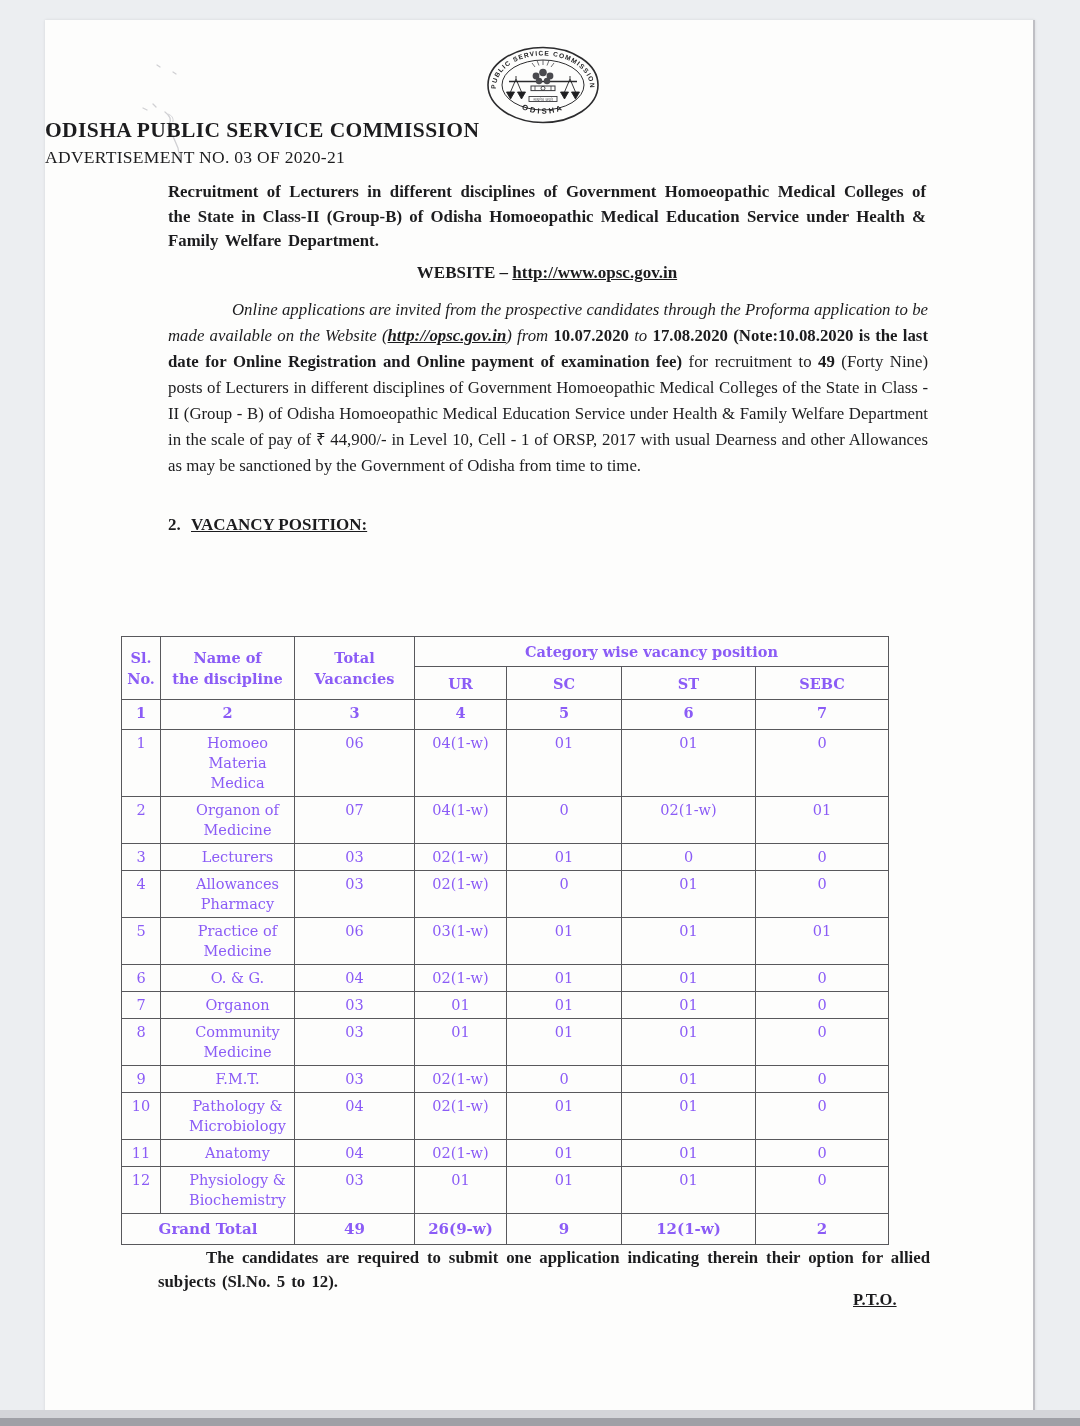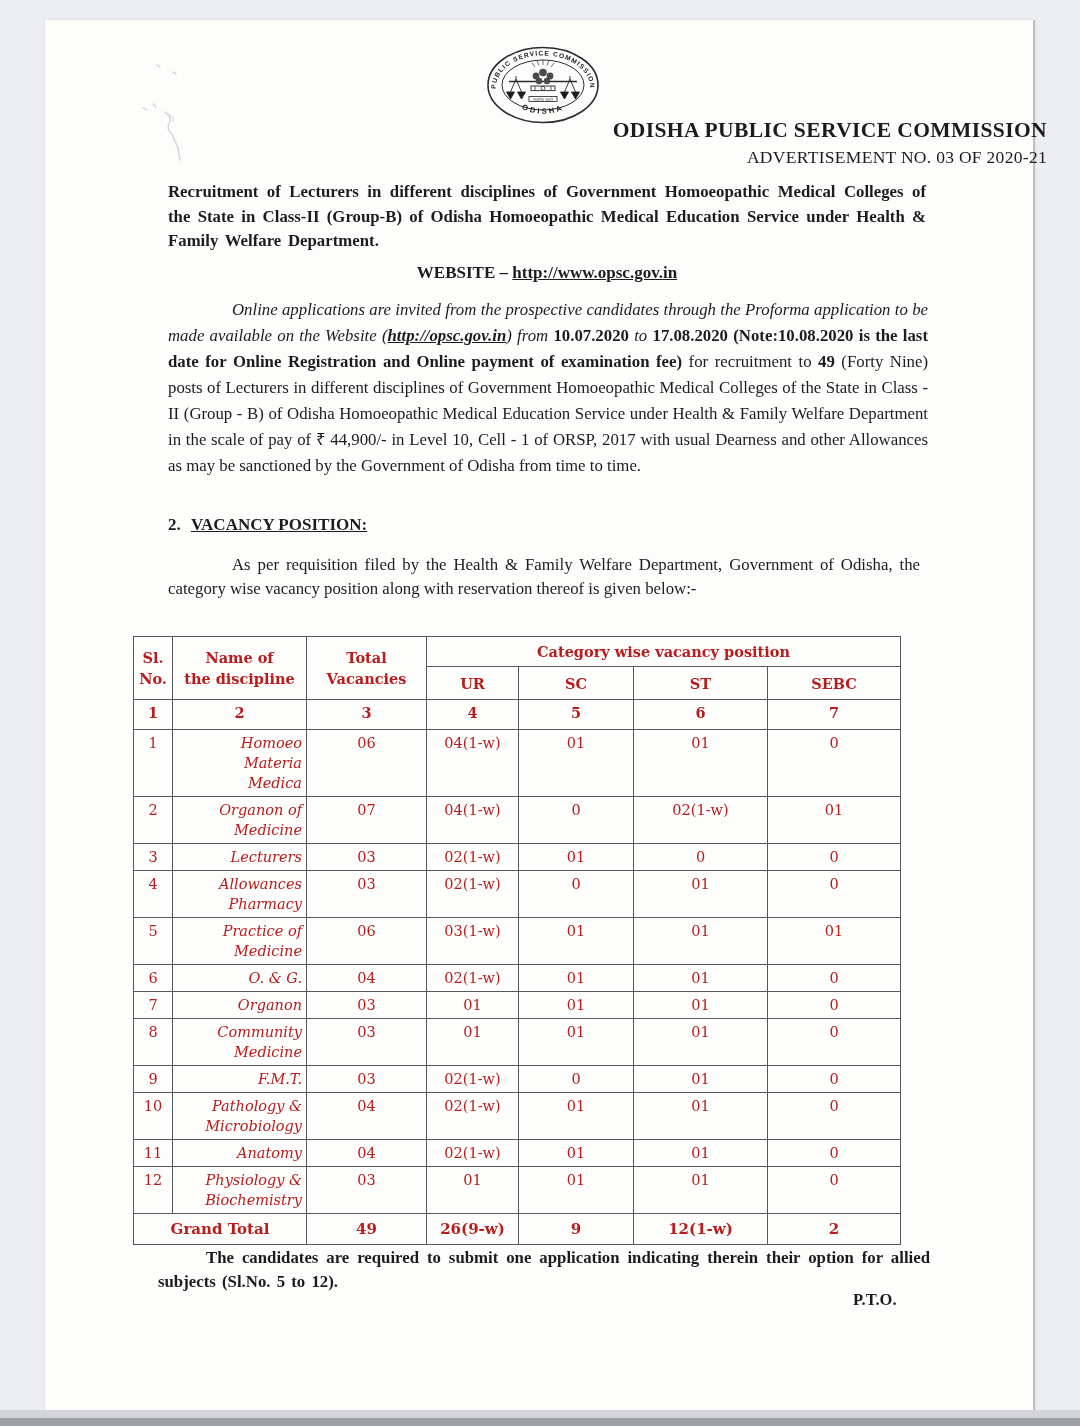--- a/index.html
+++ b/index.html
@@ -3,52 +3,52 @@
 <meta charset="utf-8">
 <style>
   html,body{margin:0;padding:0;}
   .screen{position:relative;width:1080px;height:1426px;background:#eceef1;overflow:hidden;
           font-family:"Liberation Serif",serif;color:#1c1c1e;}
   .paper{position:absolute;left:45px;top:20px;width:988px;height:1392px;background:#fdfdfc;
          border-right:2px solid #bfbfc4;box-shadow:0 0 3px rgba(0,0,0,.10);}
   .band-light{position:absolute;left:0;right:0;bottom:8px;height:8px;background:#d4d5d9;}
   .band-dark{position:absolute;left:0;right:0;bottom:0;height:8px;background:#9fa0a6;}
   .abs{position:absolute;}
-  .center{width:100%;text-align:right;margin-left:14px;}
+  .center{width:100%;text-align:left;}
   .doc-title{top:98px;font-size:21.5px;font-weight:bold;letter-spacing:.4px;}
   .adv-no{top:127px;font-size:17.5px;font-weight:normal;letter-spacing:.3px;}
   .recruit{top:160px;left:123px;width:758px;font-size:16.8px;font-weight:bold;
            text-align:justify;line-height:24.5px;word-spacing:2.5px;}
   .website{top:243px;left:123px;width:758px;text-align:center;font-size:17px;font-weight:bold;}
   .website .url{text-decoration:underline;}
   .intro{top:277px;left:123px;width:760px;font-size:16.8px;line-height:26px;
          text-align:justify;text-indent:64px;}
   .seg-i{font-style:italic;}
   .seg-bi{font-weight:bold;}
   .seg-biu{font-style:italic;font-weight:bold;text-decoration:underline;}
   .seg-b{font-weight:bold;}
   .seg-r{}
   .sec-head{top:495px;left:123px;font-size:17px;font-weight:bold;}
   .sec-head .u{text-decoration:underline;margin-left:6px;}
   .asper{top:533px;left:123px;width:752px;font-size:16.8px;line-height:24px;
          text-align:justify;text-indent:64px;}
-  table.vac{position:absolute;top:616px;left:88px;width:767px;border-collapse:collapse;
-            font-family:"DejaVu Serif","Liberation Serif",serif;font-size:14.5px;color:#b91c1c;
+  table.vac{position:absolute;top:616px;left:76px;width:767px;border-collapse:collapse;
+            font-family:"DejaVu Serif","Liberation Serif",serif;font-size:14.5px;color:#8b5cf6;
             table-layout:fixed;}
   table.vac th,table.vac td{border:1px solid #58585c;padding:3px 4px;text-align:center;
             vertical-align:top;line-height:20px;}
   table.vac th{font-weight:bold;vertical-align:middle;white-space:pre-line;line-height:21px;}
   table.vac .cathead{height:30px;}
   table.vac .subhead th{height:26px;}
   table.vac .colnums td{font-weight:bold;height:23px;}
-  table.vac td.c-name{text-align:right;padding-left:24px;font-style:italic;}
+  table.vac td.c-name{text-align:center;padding-left:24px;}
   table.vac tr.gtotal td{font-weight:bold;font-size:15px;height:24px;vertical-align:middle;}
   .footnote{top:1226px;left:113px;width:772px;font-size:16.8px;font-weight:bold;
             line-height:24px;text-align:justify;text-indent:48px;word-spacing:2px;}
-  .pto{top:1270px;left:808px;font-size:16.5px;font-weight:bold;}
+  .pto{top:1270px;left:808px;font-size:16.5px;font-weight:bold;text-decoration:underline;}
   .pencil{top:30px;left:50px;opacity:.45;}
   .seal{top:26px;left:440px;}
 </style>
 </head>
 <body>
 
 <div class="screen">
   <div class="paper">
 
     <svg class="abs pencil" width="120" height="120" viewBox="0 0 120 120">
@@ -113,21 +113,20 @@
 
     <div class="abs recruit">Recruitment of Lecturers in different disciplines of Government Homoeopathic Medical Colleges of the State in Class-II (Group-B) of Odisha Homoeopathic Medical Education Service  under Health &amp; Family Welfare Department.</div>
 
     <div class="abs intro"><span class="seg-i">Online applications are invited from the prospective candidates through the Proforma application to be made available on the Website (</span><span class="seg-biu">http://opsc.gov.in</span><span class="seg-i">) from </span><span class="seg-bi">10.07.2020</span><span class="seg-i"> to </span><span class="seg-bi">17.08.2020</span><span class="seg-bi"> (Note:10.08.2020 is the last date for  Online Registration and Online payment of examination fee)</span><span class="seg-r"> for recruitment to </span><span class="seg-b">49</span><span class="seg-r">   (Forty Nine) posts of Lecturers in different disciplines of Government Homoeopathic Medical Colleges of the State in Class - II (Group - B) of Odisha Homoeopathic Medical Education Service under Health &amp; Family Welfare Department in the scale of pay of ₹ 44,900/- in Level 10, Cell - 1 of ORSP, 2017 with usual Dearness and other Allowances as may be sanctioned by the Government of Odisha from time to time.</span></div>
 
     <div class="abs sec-head">
       <span>2.</span>
       <span class="u">VACANCY POSITION:</span>
     </div>
 
-    <div class="abs asper">As per requisition filed by the Health &amp; Family Welfare Department, Government of Odisha, the category wise  vacancy position along with reservation thereof is given below:-</div>
 
     <table class="vac">
       <colgroup>
         <col style="width:39px">
           <col style="width:134px">
           <col style="width:120px">
         <col style="width:92px">
           <col style="width:115px">
           <col style="width:134px">
           <col style="width:133px">

